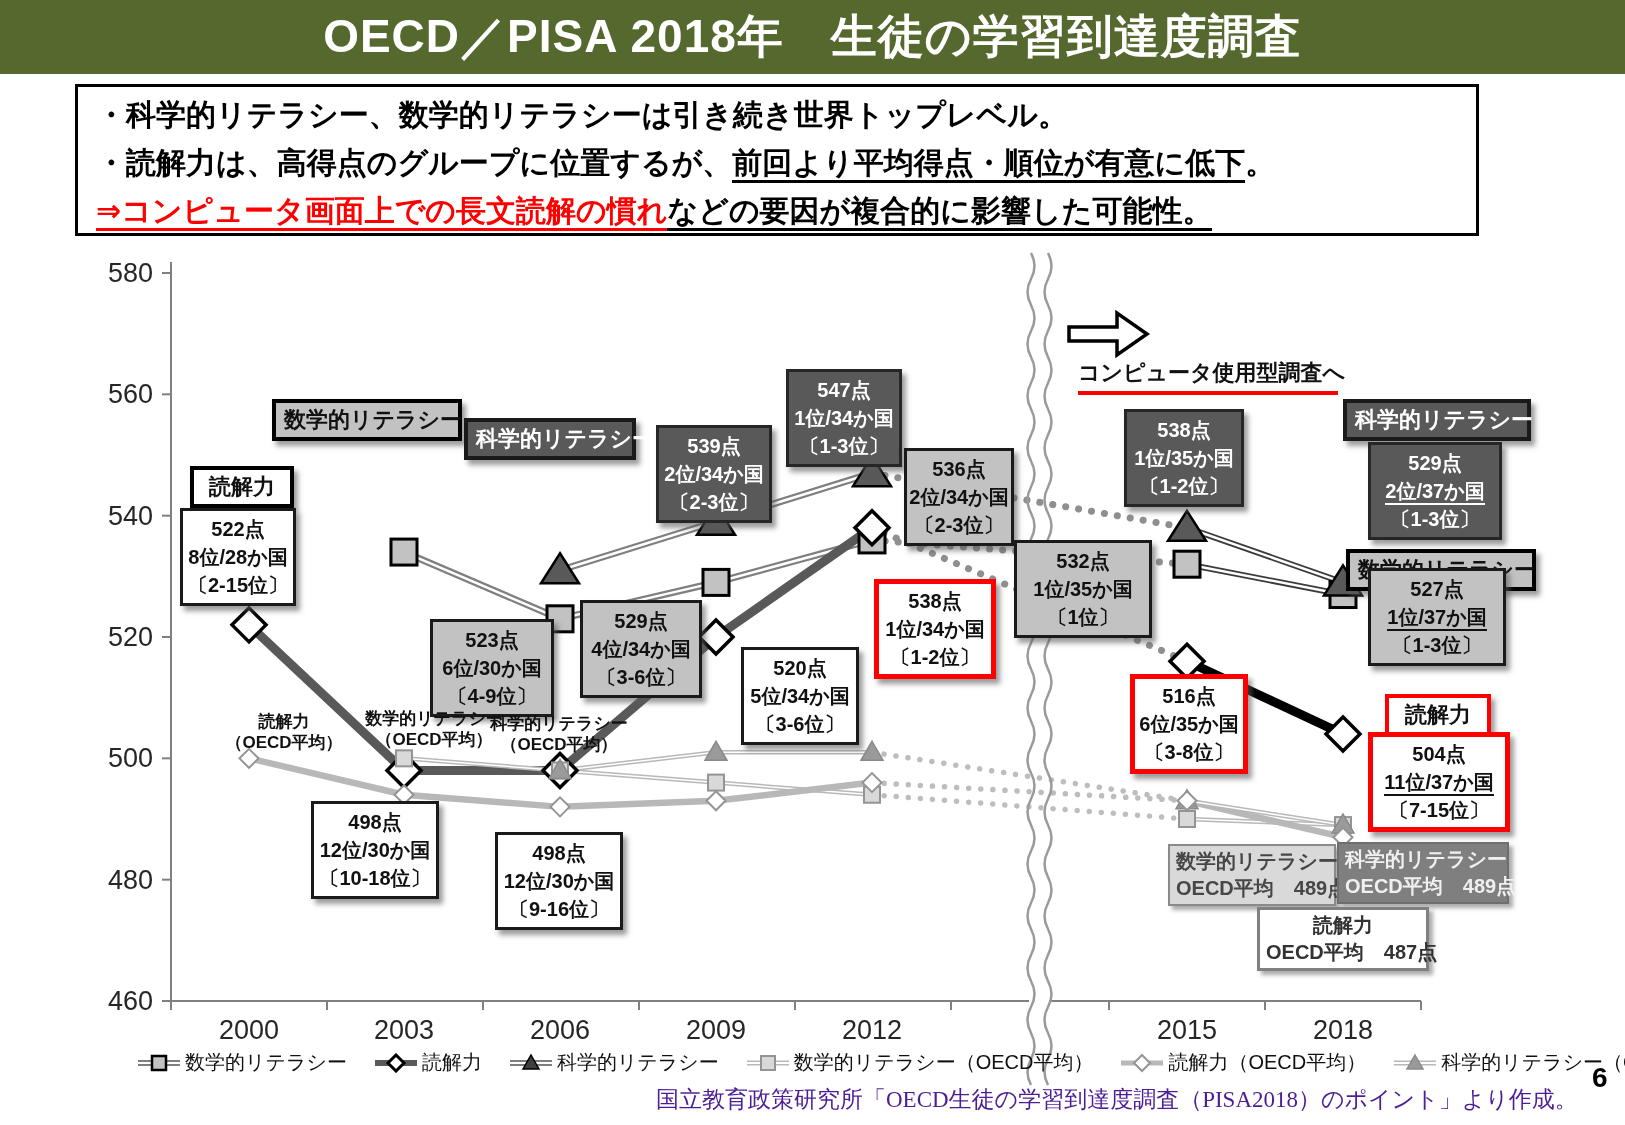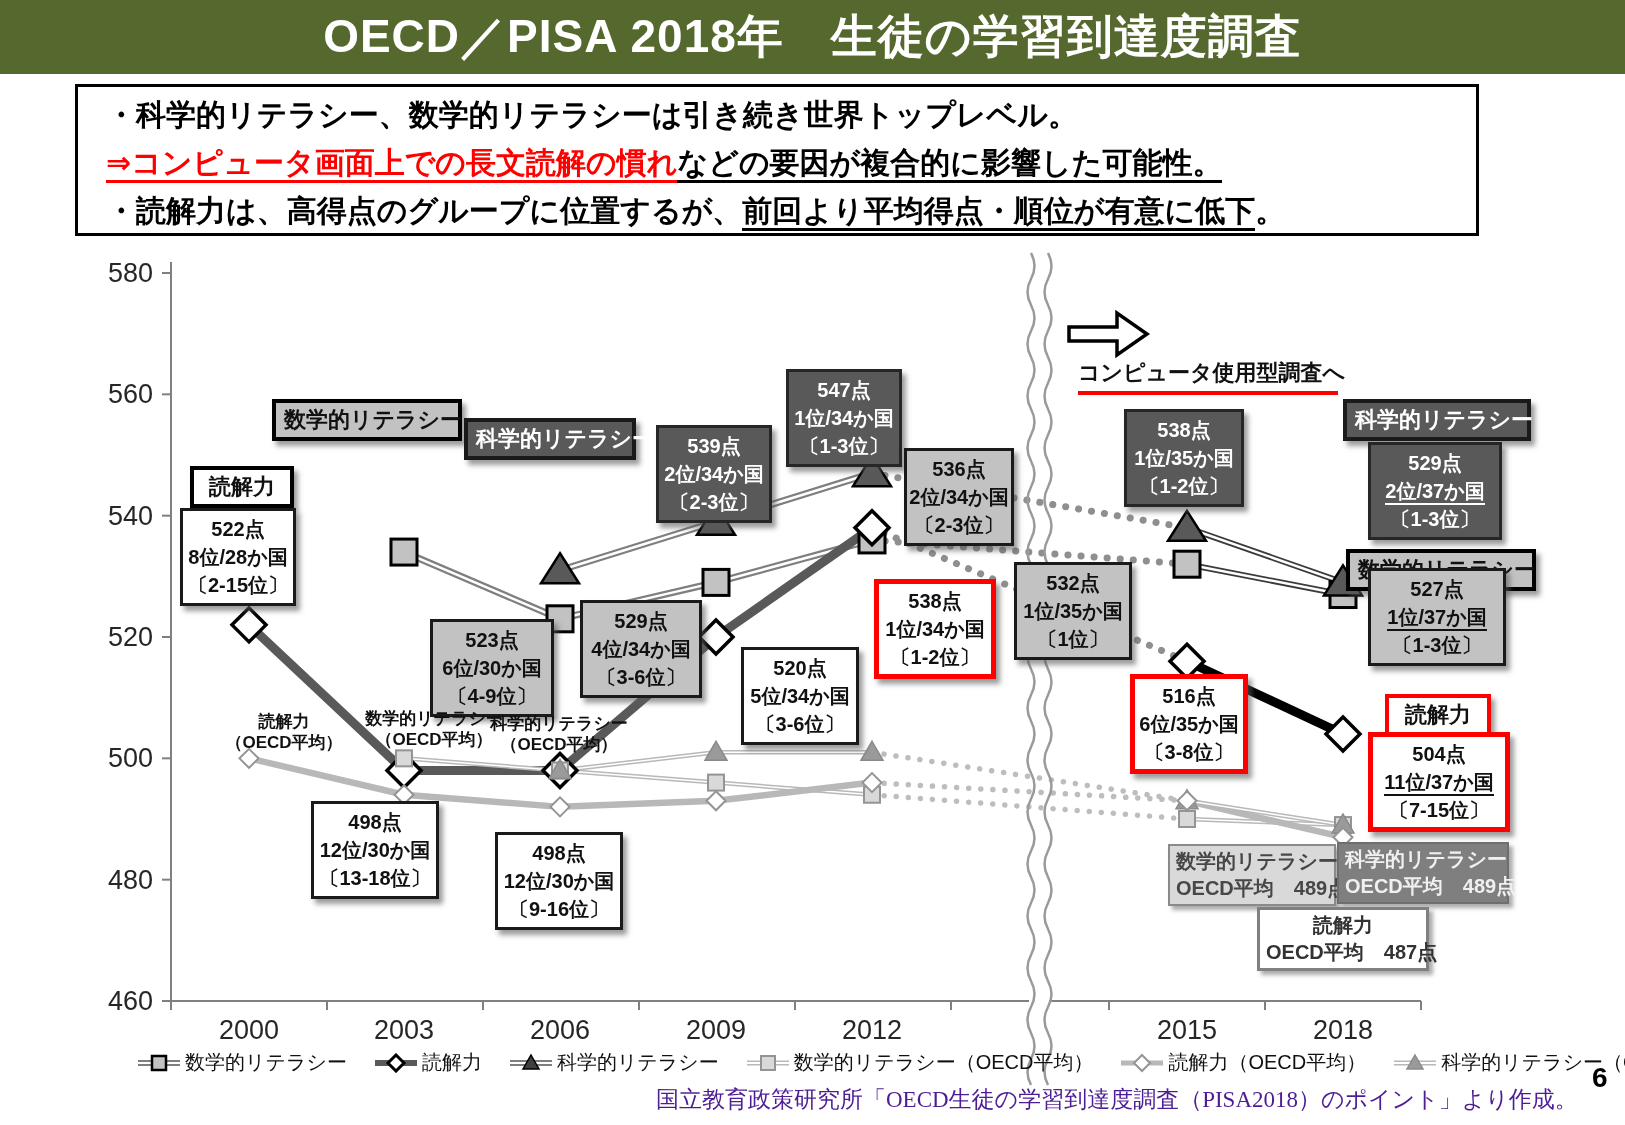--- a/index.html
+++ b/index.html
@@ -6,21 +6,21 @@
     --header-bg:#55682d; --red:#ff0000; --dark-gray:#595959;
     --light-gray:#c2c2c2; --oecd-gray:#b8b8b8; --line-gray:#7f7f7f;
   }
   html,body{margin:0;padding:0;background:#e8e8e8;}
   .page{position:relative;width:1625px;height:1125px;background:#fff;overflow:hidden;
         font-family:"Liberation Sans","DejaVu Sans",sans-serif;}
   .header{position:absolute;left:0;top:0;width:1625px;height:74px;background:var(--header-bg);
           color:#fff;display:flex;align-items:center;justify-content:center;
           font-size:46px;font-weight:700;letter-spacing:1px;}
   .summary{position:absolute;left:75px;top:84px;width:1404px;height:152px;background:#fff;
-           border:3px solid #000;box-sizing:border-box;padding:4px 16px 0 28px;}
+           border:3px solid #000;box-sizing:border-box;padding:4px 16px 0 18px;}
   .summary .sline{font-size:30px;font-weight:700;line-height:48px;white-space:nowrap;color:#000;}
   .summary .useg{border-bottom:3px solid currentColor;padding-bottom:1px;}
   #chart-svg{position:absolute;left:0;top:0;z-index:1;}
   #annotations{position:absolute;left:0;top:0;width:1625px;height:1125px;z-index:2;pointer-events:none;}
   .ann{position:absolute;box-sizing:border-box;text-align:center;color:#111;}
   .ann .line{font-size:20px;font-weight:700;line-height:28px;white-space:nowrap;}
   .ann .uline{border-bottom:2.5px solid currentColor;padding-bottom:1px;}
   .ann.white{background:#fff;border:3px solid #1a1a1a;box-shadow:4px 5px 5px rgba(90,90,90,.6);padding:4px 2px;}
   .ann.lightgray{background:var(--light-gray);border:3px solid #1a1a1a;box-shadow:4px 5px 5px rgba(90,90,90,.6);padding:4px 2px;}
   .ann.darkgray{background:var(--dark-gray);color:#fff;border:3px solid #262626;box-shadow:4px 5px 5px rgba(90,90,90,.6);padding:4px 2px;}
@@ -46,22 +46,22 @@
           font-size:23px;color:#4c1d95;z-index:2;}
   .pagenum{position:absolute;left:1592px;top:1062px;font-size:28px;font-weight:700;color:#000;z-index:2;}
 </style>
 </head>
 <body>
 
 <div class="page">
   <div class="header">OECD／PISA 2018年　生徒の学習到達度調査</div>
   <div class="summary" id="summary-box">
       <div class="sline"><span>・科学的リテラシー、数学的リテラシーは引き続き世界トップレベル。</span></div>
+      <div class="sline"><span>・読解力は、高得点のグループに位置するが、</span><span class="useg">前回より平均得点・順位が有意に低下</span><span>。</span></div>
       <div class="sline"><span class="useg" style="color: rgb(255, 0, 0);">⇒コンピュータ画面上での長文読解の慣れ</span><span class="useg">などの要因が複合的に影響した可能性。</span></div>
-      <div class="sline"><span>・読解力は、高得点のグループに位置するが、</span><span class="useg">前回より平均得点・順位が有意に低下</span><span>。</span></div>
     </div>
   <svg id="chart-svg" width="1625" height="1125" viewBox="0 0 1625 1125">
       <g>
         <line x1="171" y1="262" x2="171" y2="1001" stroke="#808080" stroke-width="2"></line>
         <line x1="171" y1="1001" x2="1029" y2="1001" stroke="#808080" stroke-width="2"></line>
         <line x1="1049" y1="1001" x2="1421" y2="1001" stroke="#808080" stroke-width="2"></line>
         <line x1="162" y1="1001" x2="171" y2="1001" stroke="#808080" stroke-width="2"></line>
         <text x="153" y="1010" text-anchor="end" font-size="27" fill="#262626">460</text>
         <line x1="162" y1="879.6666666666666" x2="171" y2="879.6666666666666" stroke="#808080" stroke-width="2"></line>
         <text x="153" y="888.6666666666666" text-anchor="end" font-size="27" fill="#262626">480</text>
@@ -222,21 +222,21 @@
         <div class="line">〔1-2位〕</div>
       </div>
       <div class="ann white" style="left: 741px; top: 647px; width: 118px;">
         <div class="line">520点</div>
         <div class="line">5位/34か国</div>
         <div class="line">〔3-6位〕</div>
       </div>
       <div class="ann white" style="left: 311px; top: 801px; width: 128px;">
         <div class="line">498点</div>
         <div class="line">12位/30か国</div>
-        <div class="line">〔13-18位〕</div>
+        <div class="line">〔10-18位〕</div>
       </div>
       <div class="ann white" style="left: 495px; top: 832px; width: 128px;">
         <div class="line">498点</div>
         <div class="line">12位/30か国</div>
         <div class="line">〔9-16位〕</div>
       </div>
       <div class="ann mini" style="left: 222px; top: 711px; width: 124px;">
         <div class="line">読解力</div>
         <div class="line">（OECD平均）</div>
       </div>
@@ -257,21 +257,21 @@
         <div class="line">〔1-2位〕</div>
       </div>
       <div class="ann label-darkgray" style="left: 1343px; top: 399px; width: 188px;">
         <div class="line">科学的リテラシー</div>
       </div>
       <div class="ann darkgray" style="left: 1368px; top: 442px; width: 134px;">
         <div class="line">529点</div>
         <div class="line"><span class="uline">2位/37か国</span></div>
         <div class="line">〔1-3位〕</div>
       </div>
-      <div class="ann lightgray" style="left: 1014px; top: 562px; width: 118px;">
+      <div class="ann lightgray" style="left: 1014px; top: 540px; width: 138px;">
         <div class="line">532点</div>
         <div class="line">1位/35か国</div>
         <div class="line">〔1位〕</div>
       </div>
       <div class="ann label-lightgray" style="left: 1346px; top: 549px; width: 190px;">
         <div class="line">数学的リテラシー</div>
       </div>
       <div class="ann lightgray" style="left: 1368px; top: 568px; width: 138px;">
         <div class="line">527点</div>
         <div class="line"><span class="uline">1位/37か国</span></div>

